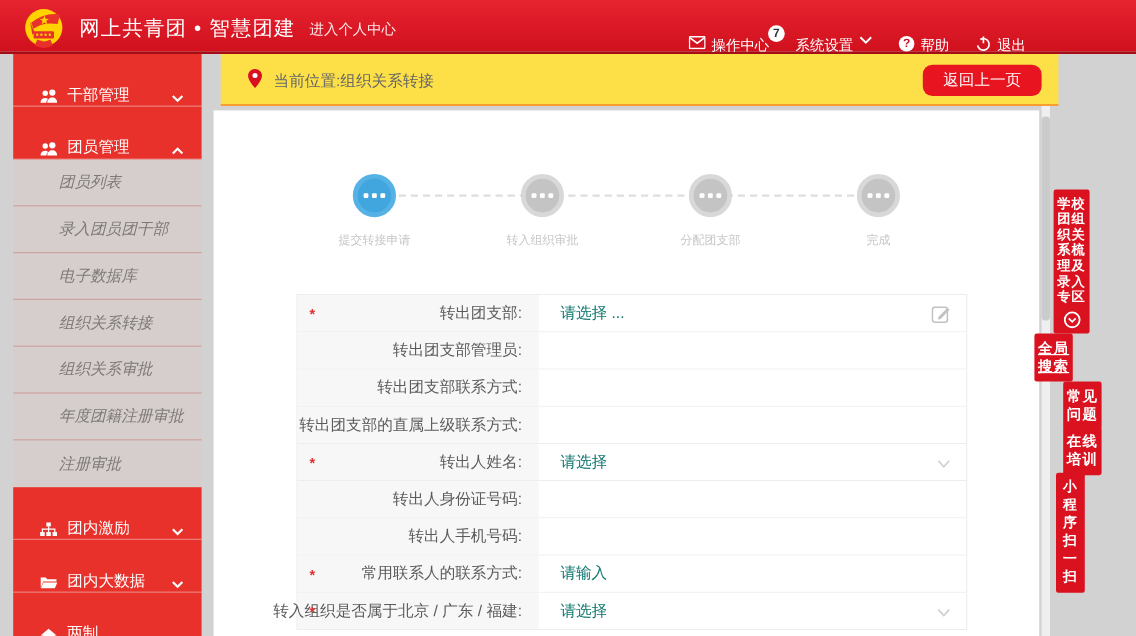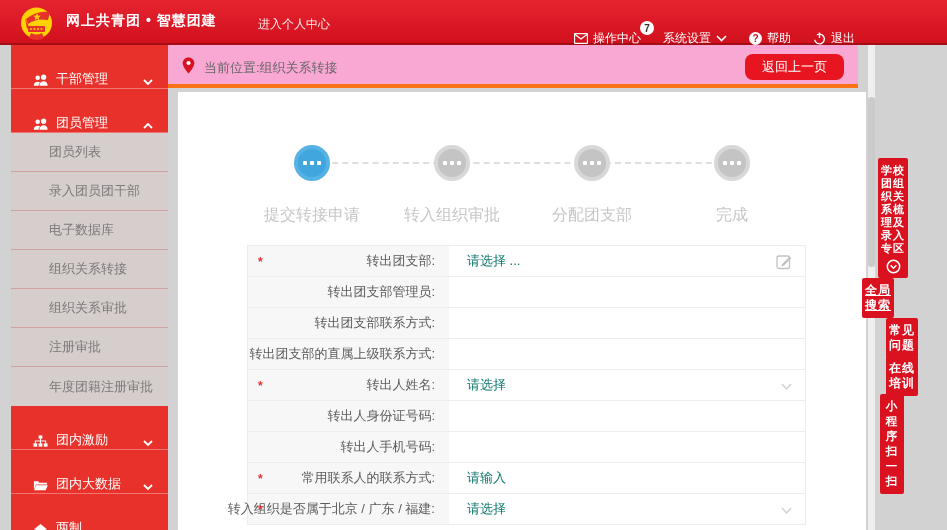--- a/index.html
+++ b/index.html
@@ -5,44 +5,44 @@
   * { margin:0; padding:0; box-sizing:border-box; }
   html,body { width:947px; height:530px; }
   body { font-family:"Liberation Sans","DejaVu Sans",sans-serif; background:#d2d2d2; overflow:hidden; }
   #app { position:relative; width:947px; height:530px; background:#d2d2d2; overflow:hidden; }
 
   
   .header { position:absolute; left:0; top:0; width:947px; height:45px;
     background:linear-gradient(180deg,#e62430 0%,#d1101e 100%);
     border-bottom:2px solid #a50d16; display:flex; align-items:center; z-index:30; }
   .logo { position:absolute; left:16px; top:2px; width:41px; height:41px; }
-  .app-title { position:absolute; left:66px; top:12px; color:#fff; font-size:14px; font-weight:bold; letter-spacing:1px; }
+  .app-title { position:absolute; left:66px; top:12px; color:#fff; font-size:17px; font-weight:normal; letter-spacing:1px; }
   .personal-center { position:absolute; left:258px; top:16px; color:#ffe9e9; font-size:12px; cursor:pointer; }
   .hnav { position:absolute; right:92px; top:0; height:45px; display:flex; align-items:center; gap:22px; }
-  .hnav-item { display:inline-flex; align-items:center; gap:5px; color:#fff; font-size:12px; cursor:pointer; position:relative;margin-top:32px; }
+  .hnav-item { display:inline-flex; align-items:flex-start; gap:5px; color:#fff; font-size:12px; cursor:pointer; position:relative;margin-top:32px; }
   .badge7 { position:absolute; top:-9px; right:-13px; width:14px; height:14px; background:#fff; color:#333;
     border-radius:50%; font-size:10px; font-weight:bold; display:flex; align-items:center; justify-content:center; }
   .qicon { width:13px; height:13px; border-radius:50%; background:#fff; color:#c91220; font-size:10px; font-weight:bold;
     display:inline-flex; align-items:center; justify-content:center; line-height:1; }
 
   
   .sidebar { position:absolute; left:11px; top:45px; width:157px; z-index:20; }
   .snav-item { height:44px; background:#e8312a; color:#fff; font-size:13px; display:flex; align-items:flex-end;
     padding:0 14px 0 22px; cursor:pointer; border-bottom:1px solid rgba(255,255,255,0.35); }
   .snav-item .mi { width:15px; height:15px; margin-right:8px; flex:0 0 auto; }
   .snav-item .lbl { flex:1; }
   .snav-item .chev { width:12px; height:12px; }
-  .submenu { background:#d5cecd; }
+  .submenu { background:#d5cecd;font-style:italic; }
   .sub-item { height:39px; display:flex; align-items:center; padding-left:38px; font-size:13px; color:#7e7878;
     cursor:pointer; border-bottom:1px solid #cfa39f; }
   .sub-item:last-child { border-bottom:none; }
 
   
-  .crumbbar { position:absolute; left:160px; top:45px; width:698px; height:43px; background:#f9a8d4;
-    border-bottom:4px solid #f97316; z-index:10; }
+  .crumbbar { position:absolute; left:184px; top:45px; width:698px; height:43px; background:#fde047;
+    border-bottom:1px solid #f97316; z-index:10; }
   .crumb { position:absolute; left:44px; top:14px; font-size:13px; color:#666; }
   .pin { position:absolute; left:22px; top:12px; }
   .back-btn { position:absolute; right:14px; top:9px; height:26px; padding:0 17px; background:#e8141f; color:#fff;
     font-size:13px; border:none; border-radius:8px; cursor:pointer; line-height:26px;margin-left:13px; }
 
   
   .scroll-track { position:absolute; left:868px; top:45px; width:7px; height:485px; background:#efefef; }
   .scroll-thumb { position:absolute; left:0; top:52px; width:7px; height:170px; background:#cbcbcb; border-radius:3px; }
 
   
@@ -50,21 +50,21 @@
 
   
   .stepper { position:absolute; left:0; top:0; width:688px; height:130px; }
   .stepline { position:absolute; left:134px; top:70px; width:420px; border-top:2px dashed #dedede; }
   .step { position:absolute; top:53px; width:140px; text-align:center; }
   .step-circle { width:36px; height:36px; border-radius:50%; margin:0 auto; display:flex; align-items:center;
     justify-content:center; gap:3px; position:relative; z-index:2; }
   .step-circle.active { background:#41a6dd; border:4px solid #56b2e4; }
   .step-circle.idle { background:#c4c4c4; border:4px solid #d8d8d8; }
   .dot { width:4px; height:4px; background:#fff; border-radius:1px; }
-  .step-label { margin-top:24px; font-size:16px; color:#c6c6c6; }
+  .step-label { margin-top:12px; font-size:10px; color:#c6c6c6; }
 
   
   .form { position:absolute; left:69px; top:153px; width:559px; border:1px solid #ededed; border-bottom:none; }
   .frow { display:flex; height:31px; border-bottom:1px solid #ededed; }
   .flabel { width:201px; background:#f7f7f7; position:relative; display:flex; align-items:center;
     justify-content:flex-end; padding-right:14px; font-size:13px; color:#5b5b5b; white-space:nowrap; }
   .req { position:absolute; left:10px; top:9px; color:#e03131; font-size:12px; font-weight:bold; }
   .fvalue { flex:1; background:#fff; display:flex; align-items:center; padding-left:18px; font-size:13px;
     color:#0f766e; position:relative; }
   .cell-icon { position:absolute; right:12px; top:7px; }
@@ -159,22 +159,22 @@
       <svg class="chev" viewBox="0 0 12 12">
           <polyline points="2,8 6,4 10,8" fill="none" stroke="#fff" stroke-width="1.8"></polyline>
         </svg>
     </div>
     <div class="submenu">
       <div class="sub-item">团员列表</div>
       <div class="sub-item">录入团员团干部</div>
       <div class="sub-item">电子数据库</div>
       <div class="sub-item">组织关系转接</div>
       <div class="sub-item">组织关系审批</div>
+      <div class="sub-item">年度团籍注册审批</div>
       <div class="sub-item">注册审批</div>
-      <div class="sub-item">年度团籍注册审批</div>
     </div>
     <div class="snav-item">
       <svg class="mi" viewBox="0 0 16 14">
           <rect x="6" y="0.5" width="4" height="3.5" fill="#fff"></rect>
           <rect x="0.5" y="9" width="4" height="3.5" fill="#fff"></rect>
           <rect x="6" y="9" width="4" height="3.5" fill="#fff"></rect>
           <rect x="11.5" y="9" width="4" height="3.5" fill="#fff"></rect>
           <path d="M8 4 v2.5 M2.5 9 V6.5 h11 V9 M8 6.5 V9" fill="none" stroke="#fff" stroke-width="1.1"></path>
         </svg>
       <span class="lbl">团内激励</span>

